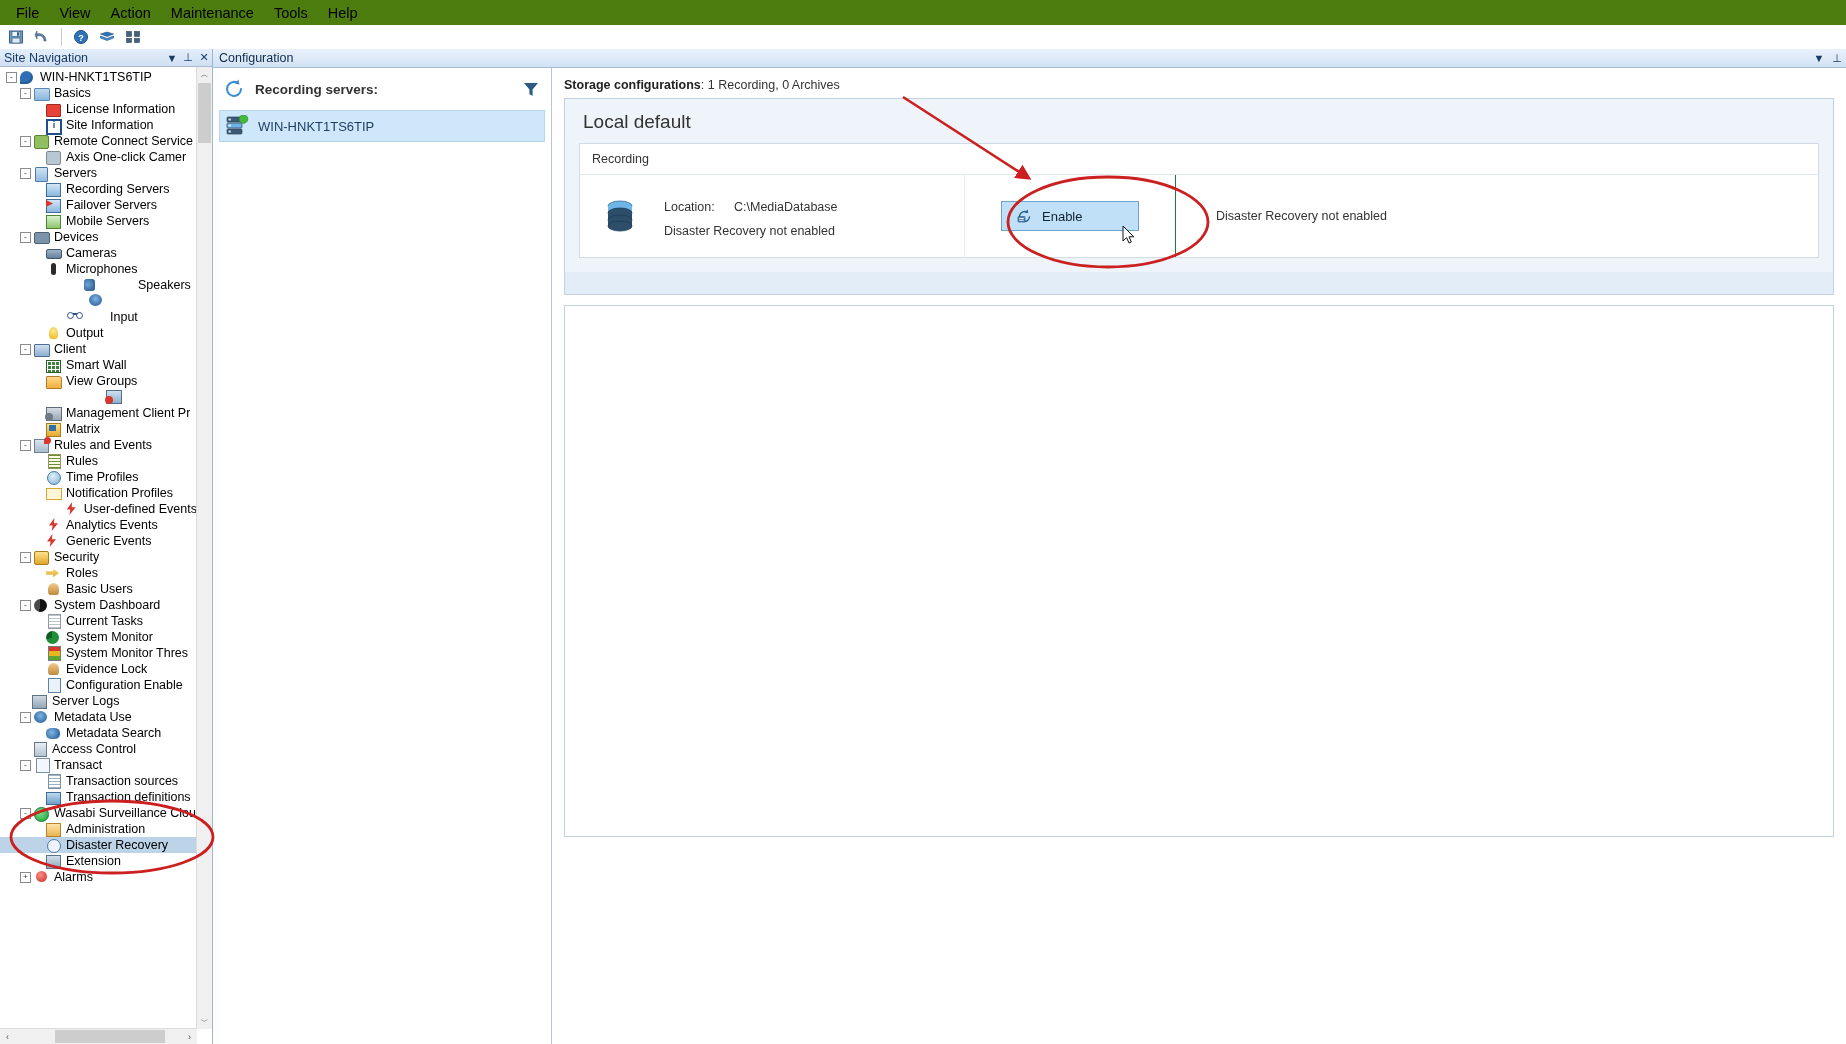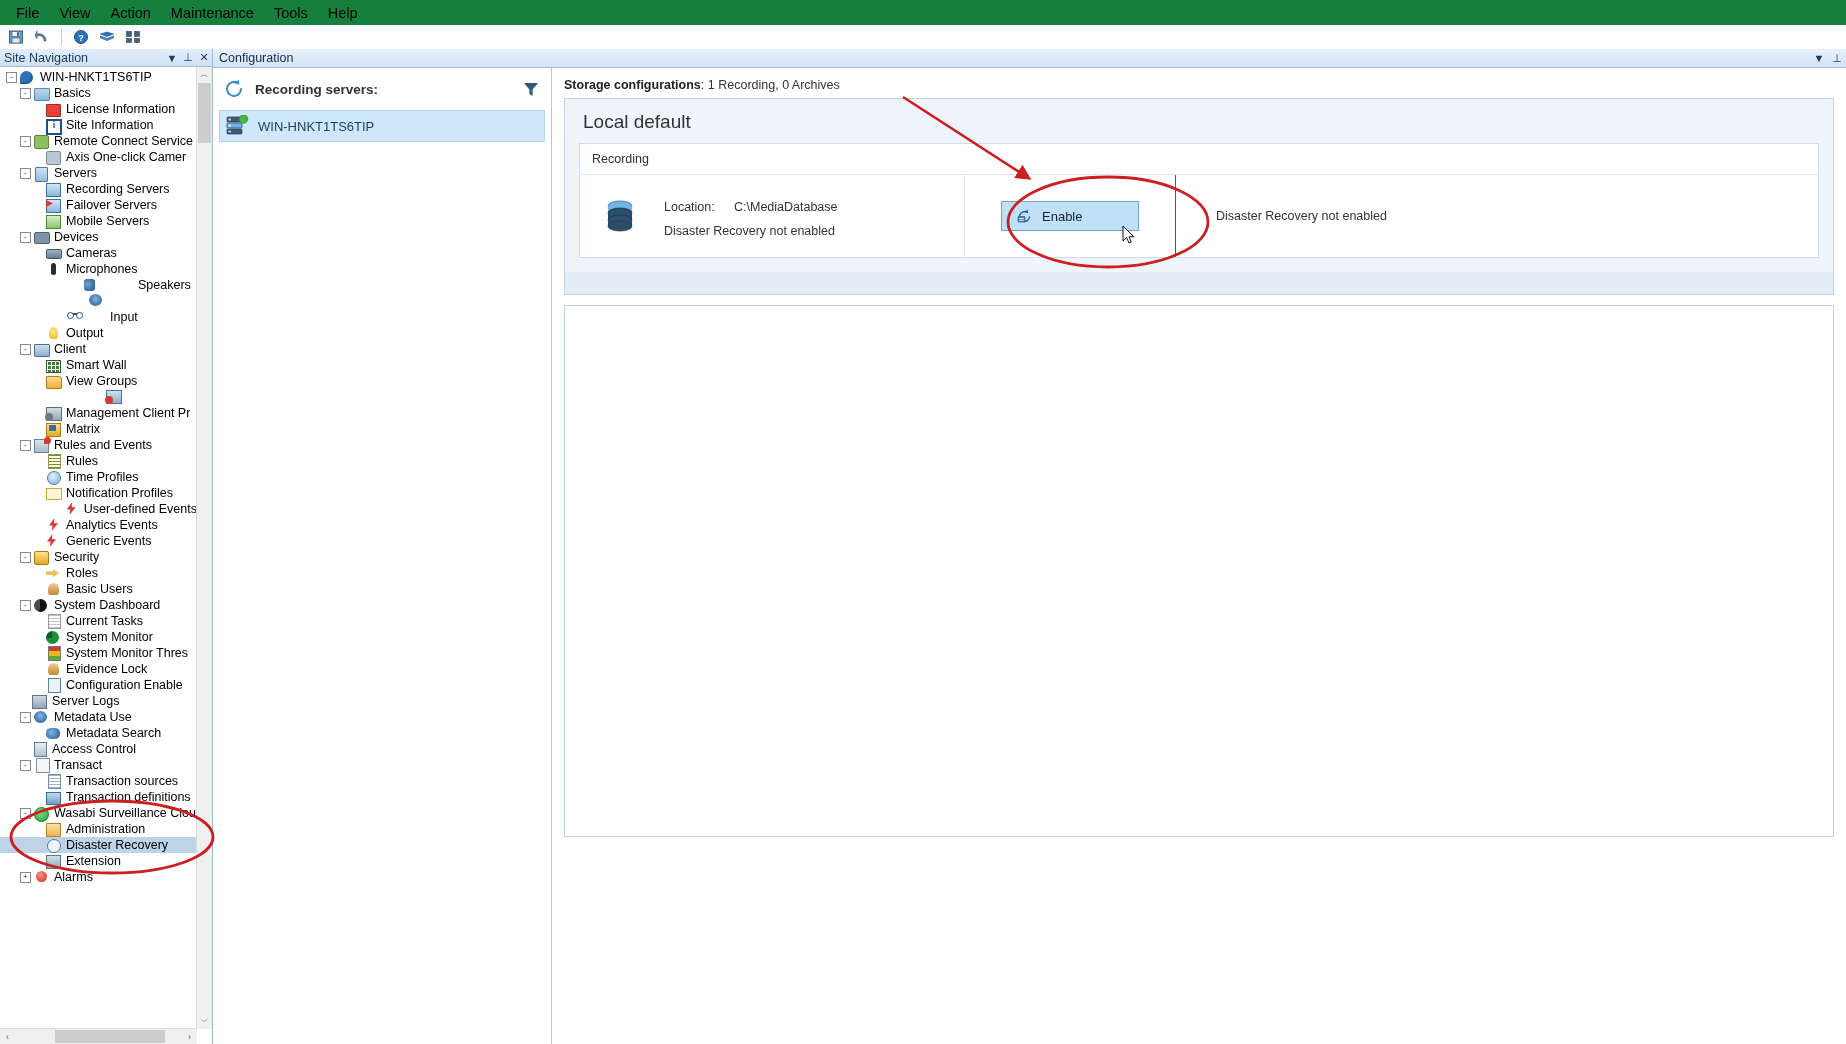--- a/index.html
+++ b/index.html
@@ -6,21 +6,21 @@
   body{
     width:1846px;height:1044px;
     background:#ffffff;
     font-family:"Liberation Sans", sans-serif;
     font-size:13px;
     color:#1a1a1a;
     overflow:hidden;
     position:relative;
   }
   
-  .menubar{height:25px;display:flex;align-items:center;padding-left:6px;background:#15803d;}
+  .menubar{height:25px;display:flex;align-items:center;padding-left:6px;background:#4d7c0f;}
   .menubar .mi{padding:3px 10px;font-size:14.5px;color:#000;cursor:default;}
   
   .toolbar{height:24px;display:flex;align-items:center;padding-left:4px;background:#fff;gap:2px;}
   .tbtn{width:24px;height:22px;display:flex;align-items:center;justify-content:center;}
   .tbsep{width:1px;height:18px;background:#c8c8c8;margin:0 5px;}
   
   .workspace{position:absolute;left:0;top:49px;right:0;bottom:0;display:flex;background:#f0f0f0;}
   
   .navpanel{width:212px;display:flex;flex-direction:column;background:#fff;border-right:1px solid #9bb7d4;}
   .navheader{

